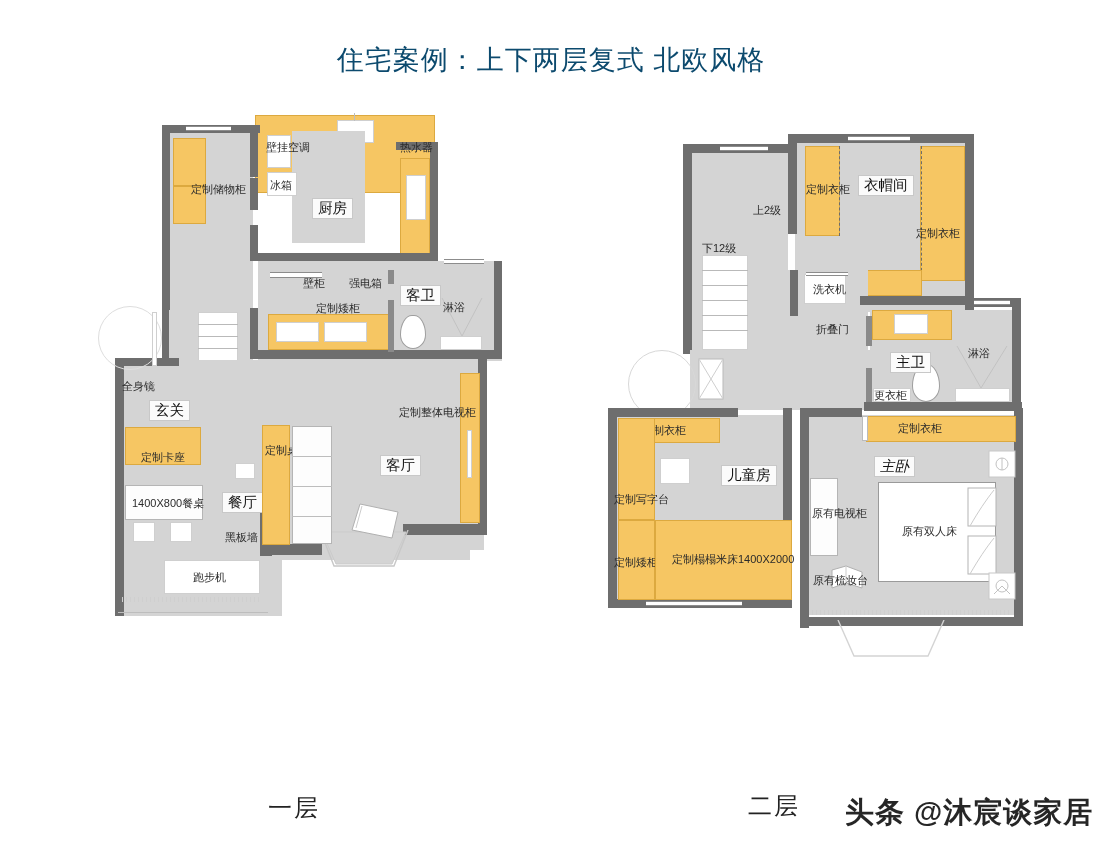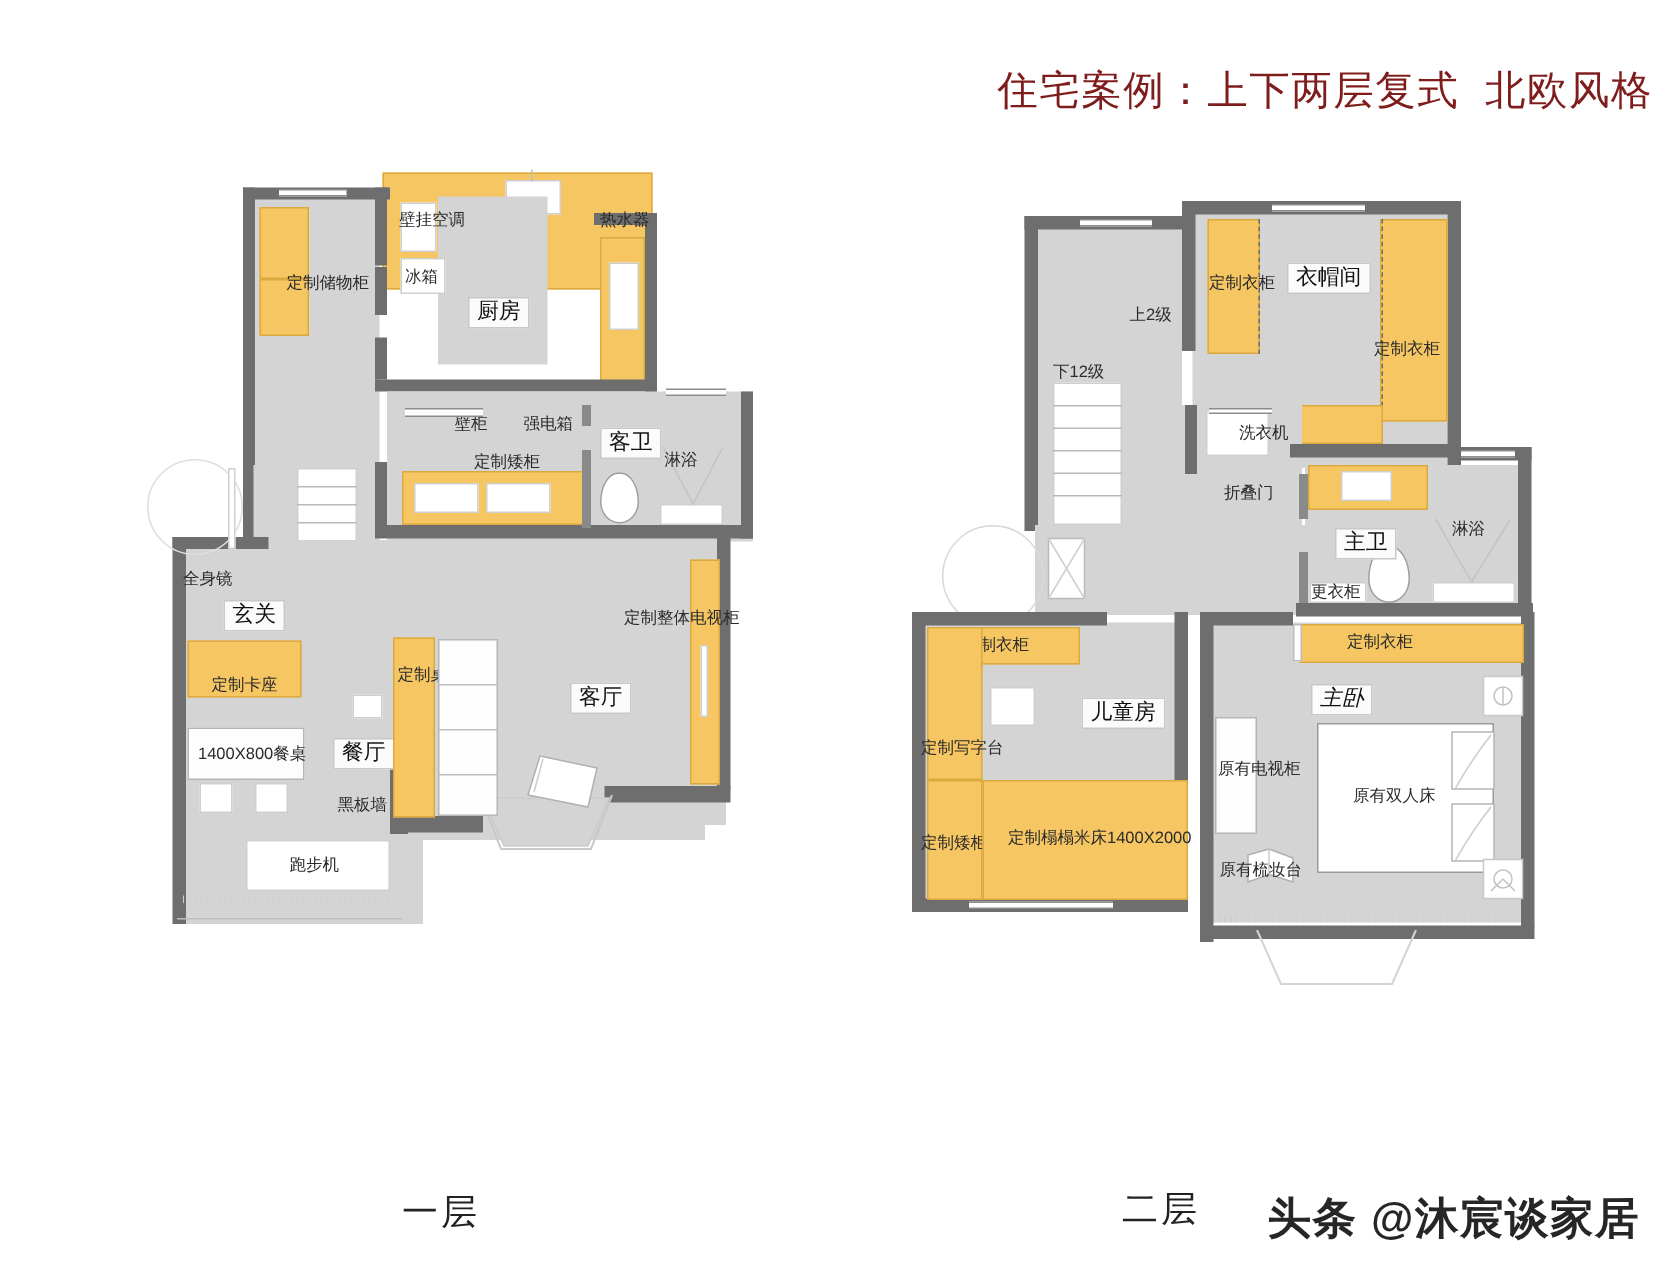--- a/index.html
+++ b/index.html
@@ -12,24 +12,24 @@
     height: 853px;
     position: relative;
     font-family: "Liberation Sans", "DejaVu Sans", sans-serif;
     overflow: hidden;
   }
   #page-title {
     position: absolute;
     top: 42px;
     left: 0;
     width: 1102px;
-    text-align: right;
+    text-align: center;
     font-size: 27px;
-    color: #7f1d1d;
-    font-family: Liberation Mono, monospace;
+    color: #0c4a6e;
+    font-family: Liberation Sans, sans-serif;
     letter-spacing: 1px;
   }
   .plan {
     position: absolute;
   }
   #plan-floor1 { left: 100px; top: 100px; width: 420px; height: 700px; }
   #plan-floor2 { left: 590px; top: 120px; width: 440px; height: 665px; }
 
   .caption {
     position: absolute;
@@ -258,21 +258,21 @@
   <div class="thinline" style="left:192px;top:356px;width:40px;height:1px;"></div>
   <div class="thinline" style="left:192px;top:386px;width:40px;height:1px;"></div>
   <div class="thinline" style="left:192px;top:416px;width:40px;height:1px;"></div>
   <svg style="position:absolute;left:248px;top:398px;width:58px;height:46px;">
     <polygon points="12,6 50,14 44,40 4,32" fill="#ffffff" stroke="#b0b0b0" stroke-width="1"></polygon>
     <polyline points="14,8 8,30" fill="none" stroke="#cccccc" stroke-width="1"></polyline>
   </svg>
 
   <div class="cab" style="left:360px;top:273px;width:20px;height:150px;"></div>
   <div class="furn-light" style="left:367px;top:330px;width:5px;height:48px;"></div>
-  <div class="lbl" style="left:316px;top:307px;">定制整体电视柜</div>
+  <div class="lbl" style="left:299px;top:307px;">定制整体电视柜</div>
   <div class="lbl-box" style="left:280px;top:355px;">客厅</div>
 
   <div class="furn-light" style="left:64px;top:460px;width:96px;height:34px;"></div>
   <div class="lbl" style="left:93px;top:472px;">跑步机</div>
   <div class="hatch" style="left:22px;top:497px;width:138px;height:5px;"></div>
   <div class="thinline" style="left:18px;top:512px;width:150px;height:1px;"></div>
 </div>
 
 <div class="caption" id="caption-floor1">一层</div>
 
@@ -306,21 +306,21 @@
   <div class="lbl" style="left:326px;top:108px;">定制衣柜</div>
   <div class="cab" style="left:272px;top:150px;width:60px;height:26px;"></div>
 
   <div class="lbl-box" style="left:268px;top:55px;">衣帽间</div>
 
   <div class="room" style="left:198px;top:150px;width:80px;height:140px;"></div>
   <div class="room" style="left:100px;top:230px;width:180px;height:60px;"></div>
   <div class="wall" style="left:200px;top:150px;width:8px;height:46px;"></div>
   <div class="wall" style="left:270px;top:176px;width:114px;height:9px;"></div>
   <div class="furn-light" style="left:214px;top:154px;width:42px;height:30px;"></div>
-  <div class="lbl" style="left:236px;top:164px;">洗衣机</div>
+  <div class="lbl" style="left:223px;top:164px;">洗衣机</div>
   <div class="lbl" style="left:226px;top:204px;">折叠门</div>
   <div class="win" style="left:216px;top:152px;width:42px;height:4px;"></div>
 
   <div class="door-arc" style="left:38px;top:230px;width:66px;height:66px;"></div>
   <svg style="position:absolute;left:108px;top:238px;width:26px;height:42px;">
     <rect x="1" y="1" width="24" height="40" fill="#fff" stroke="#b9b9b9"></rect>
     <line x1="1" y1="1" x2="25" y2="41" stroke="#cfcfcf"></line>
     <line x1="25" y1="1" x2="1" y2="41" stroke="#cfcfcf"></line>
   </svg>
 

